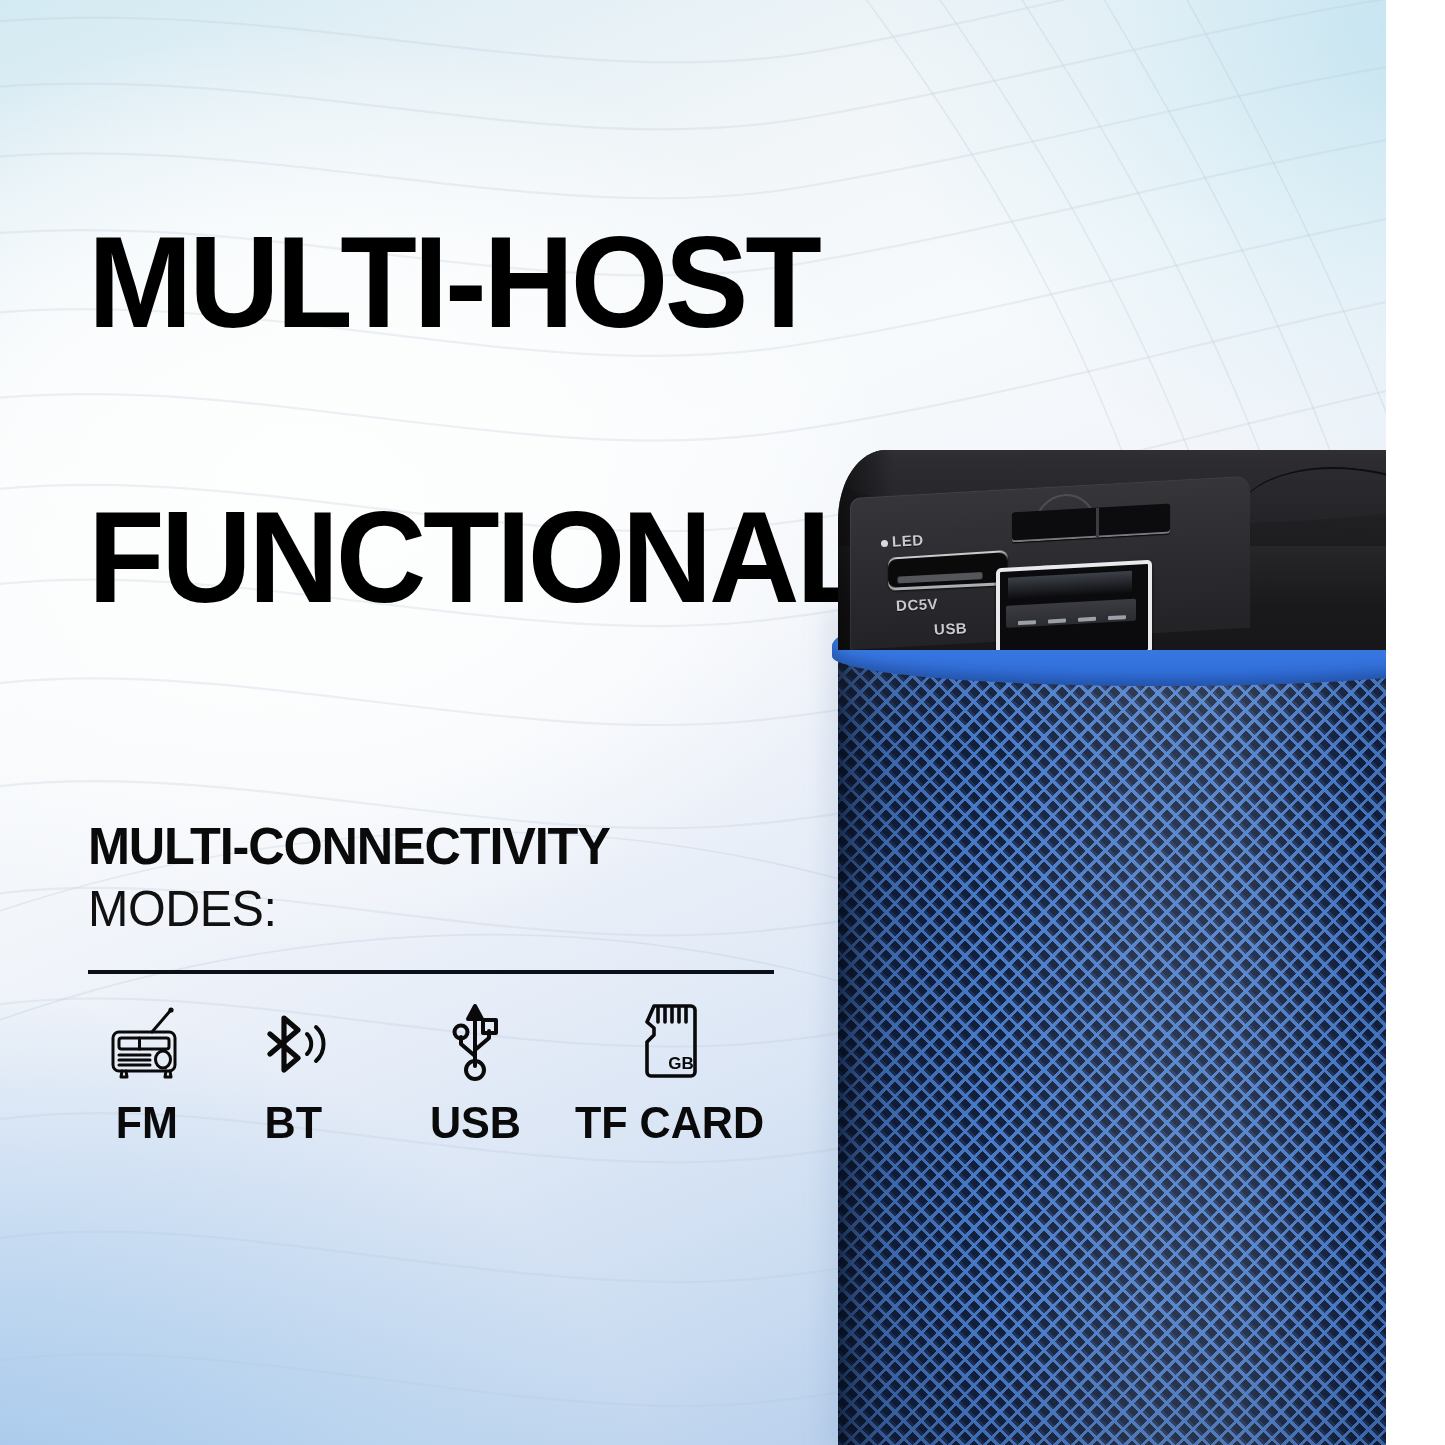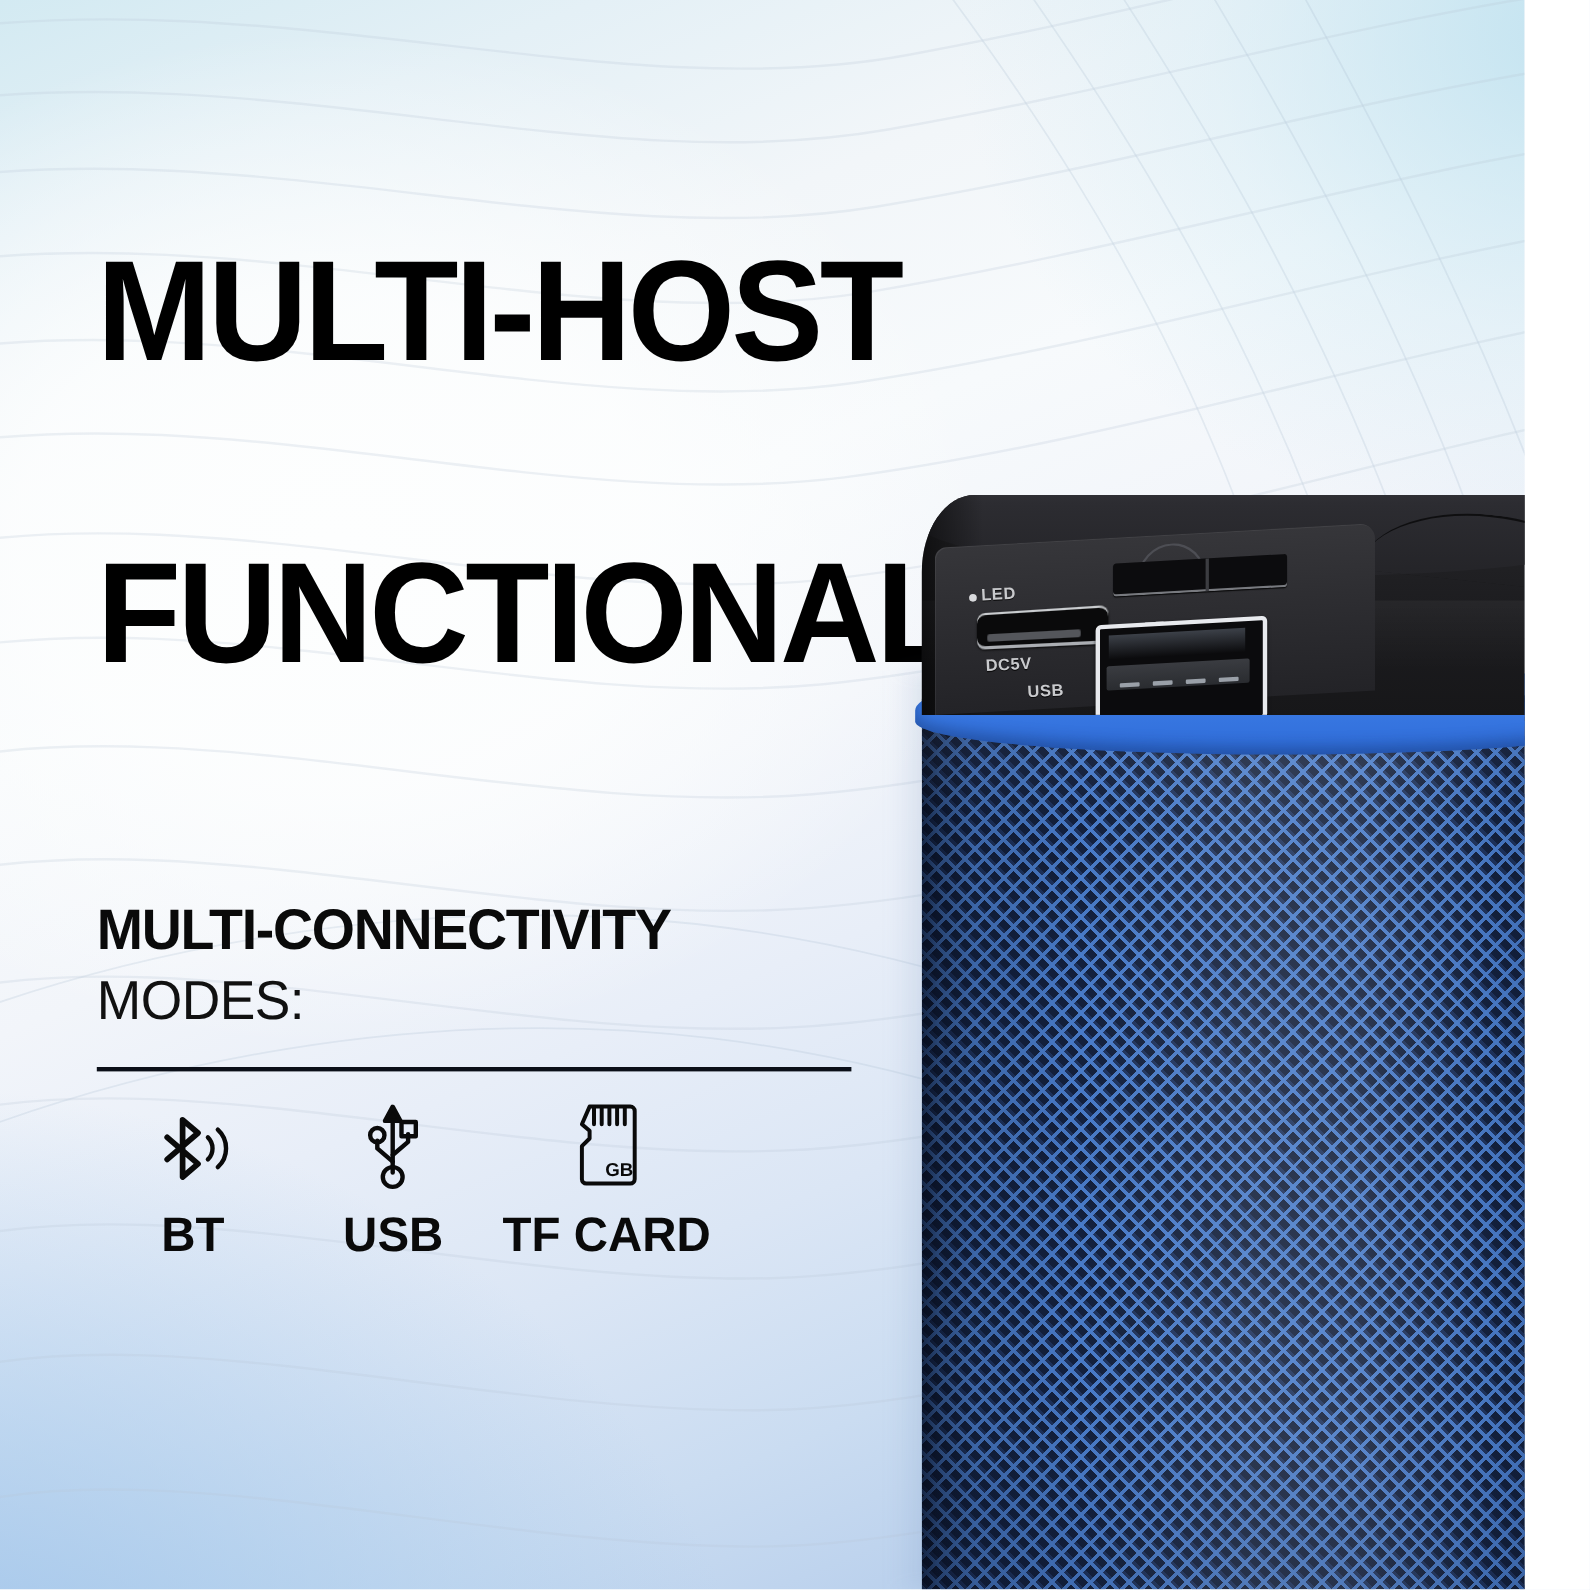--- a/index.html
+++ b/index.html
@@ -450,20 +450,38 @@
   </div>
 
   <div class="sub-block">
     <div class="sub-title">MULTI-CONNECTIVITY</div>
     <div class="sub-title2">MODES:</div>
   </div>
   <div class="divider"></div>
 
   <div class="modes-row">
 
+    <div class="mode mode-0">
+      <div class="mode-ico">
+        <svg width="78" height="78" viewBox="0 0 78 78" xmlns="http://www.w3.org/2000/svg">
+          <g fill="none" stroke="#0a0a0a" stroke-width="3" stroke-linecap="round" stroke-linejoin="round">
+            <path d="M44 26 L62 5"></path>
+            <circle cx="63" cy="4" r="2.6" fill="#0a0a0a" stroke="none"></circle>
+            <rect x="5" y="26" width="62" height="39" rx="6"></rect>
+            <rect x="11" y="32" width="50" height="11" rx="2.5"></rect>
+            <path d="M31.5 32 L31.5 43"></path>
+            <path d="M11 49 H42 M11 54 H42 M11 59 H42"></path>
+            <ellipse cx="55" cy="53.5" rx="7.5" ry="8.5"></ellipse>
+            <path d="M14 65 L13 71 H19 L18 65"></path>
+            <path d="M58 65 L57 71 H63 L62 65"></path>
+          </g>
+        </svg>
+      </div>
+      <div class="mode-label">FM</div>
+    </div>
 
     <div class="mode mode-1">
       <div class="mode-ico">
         <svg width="70" height="78" viewBox="0 0 70 78" xmlns="http://www.w3.org/2000/svg">
           <g fill="none" stroke="#0a0a0a" stroke-width="5.2" stroke-linecap="round" stroke-linejoin="round">
             <path d="M12 28 L40 52 L26 64 L26 12 L40 24 L12 48"></path>
           </g>
           <g fill="none" stroke="#0a0a0a" stroke-width="4" stroke-linecap="round">
             <path d="M49 28 A14 14 0 0 1 49 48"></path>
             <path d="M58 21 A23 23 0 0 1 58 55"></path>

